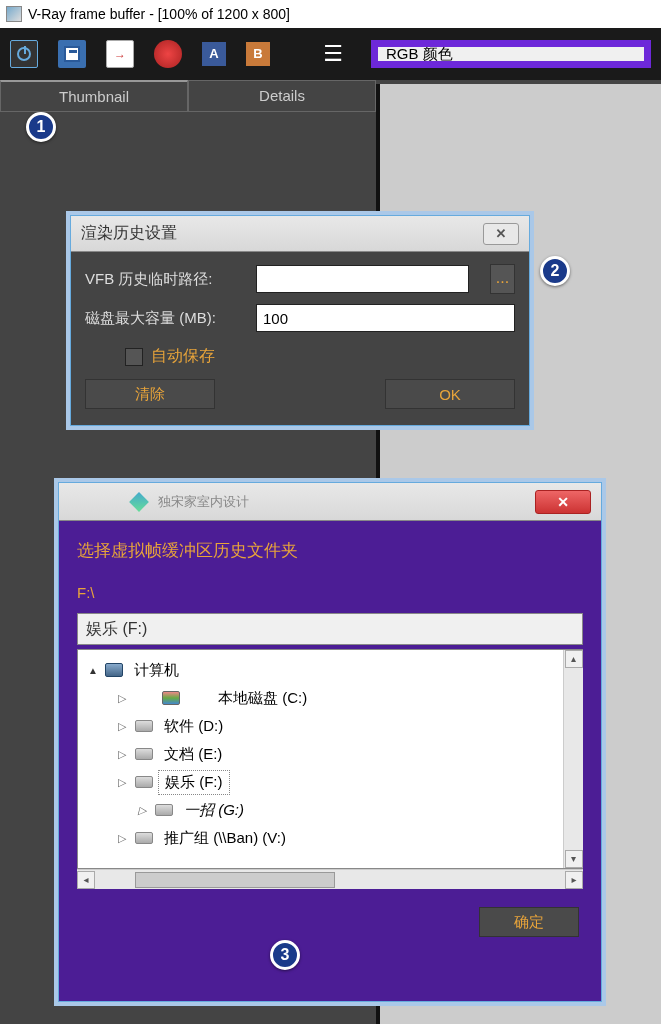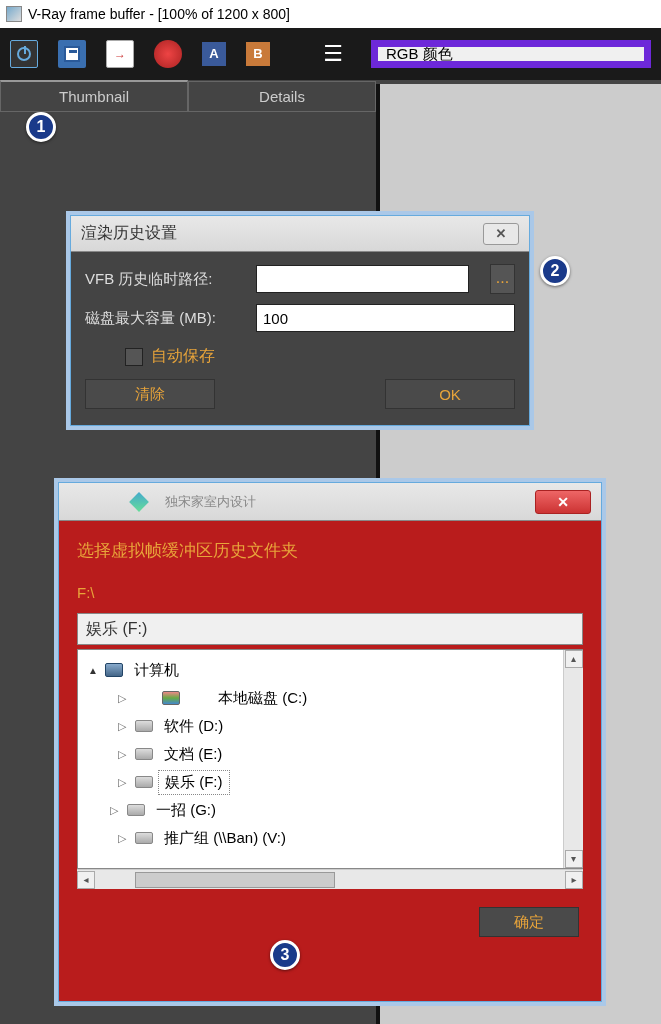--- a/index.html
+++ b/index.html
@@ -54,21 +54,21 @@
 .menu-btn { color:#fff; font-size:22px; margin-left:auto; margin-right:8px; }
 .channel-select {
   width: 280px; height: 28px;
   background: #f0f0f0;
   border: 7px solid #6d28d9;
   padding: 0 8px;
   font-size: 15px;
 }
 .main-split { display:flex; height: calc(100% - 80px); }
 .left-panel { width: 376px; background:#444; padding:0; position:relative; }
-.tabs { display:flex; background:#444;align-items:center; }
+.tabs { display:flex; background:#444; }
 .tab { flex:1; padding:6px 0; text-align:center; color:#ccc; border:1px solid #666; font-size:15px; }
 .tab.active { border-top:2px solid #999; }
 .right-view { flex:1; background:#ccc; border-left:4px solid #111; margin-top:4px; }
 
 
 .settings-dlg {
   position:absolute;
   left:70px; top:215px;
   width:460px;
   background:#444;
@@ -120,23 +120,23 @@
   border-bottom:1px solid #888;
 }
 .browse-close {
   width:56px; height:24px;
   background:linear-gradient(#e66,#c33);
   border:1px solid #a22;
   border-radius:3px;
   display:flex;align-items:center;justify-content:center;
   color:#fff; font-weight:bold;
 }
-.logo-area { display:flex; align-items:center; gap:16px; margin-left:60px; color:#888; font-size:13px;}
+.logo-area { display:flex; align-items:center; gap:9px; margin-left:60px; color:#888; font-size:13px;}
 .logo-cube { width:20px; height:20px; background:linear-gradient(135deg,#4ac,#6d9); transform:rotate(45deg) scale(0.7); }
-.browse-body { flex:1; padding:18px 18px 12px; background:#b91c1c; display:flex; flex-direction:column; }
+.browse-body { flex:1; padding:18px 18px 12px; background:#4c1d95; display:flex; flex-direction:column; }
 .prompt { color:#e8a43a; font-size:17px; margin-bottom:22px; }
 .path-label { color:#e8a43a; font-size:15px; margin-bottom:12px; }
 .path-input { height:32px; background:#f0f0f0; border:1px solid #888; padding:0 8px; font-size:16px; color:#333; margin-bottom:4px; }
 .tree {
   background:#fff;
   border:1px solid #888;
   border-right:none;
   height:220px;
   overflow:hidden;
   color:#000;
@@ -290,21 +290,21 @@
           </span>
         <span class="tree-label">文档 (E:)</span>
       </div>
       <div class="tree-row" style="padding-left:40px;">
         <span class="tri collapsed"></span>
         <span class="node-icon">
             <span class="icon-disk"></span>
           </span>
         <span class="tree-label selected">娱乐 (F:)</span>
       </div>
-      <div class="tree-row" style="padding-left:32px;">
+      <div class="tree-row" style="padding-left:60px;font-style:italic;">
         <span class="tri collapsed"></span>
         <span class="node-icon">
             <span class="icon-disk"></span>
           </span>
         <span class="tree-label">一招 (G:)</span>
       </div>
       <div class="tree-row" style="padding-left:40px;">
         <span class="tri collapsed"></span>
         <span class="node-icon">
             <span class="icon-disk"></span>

